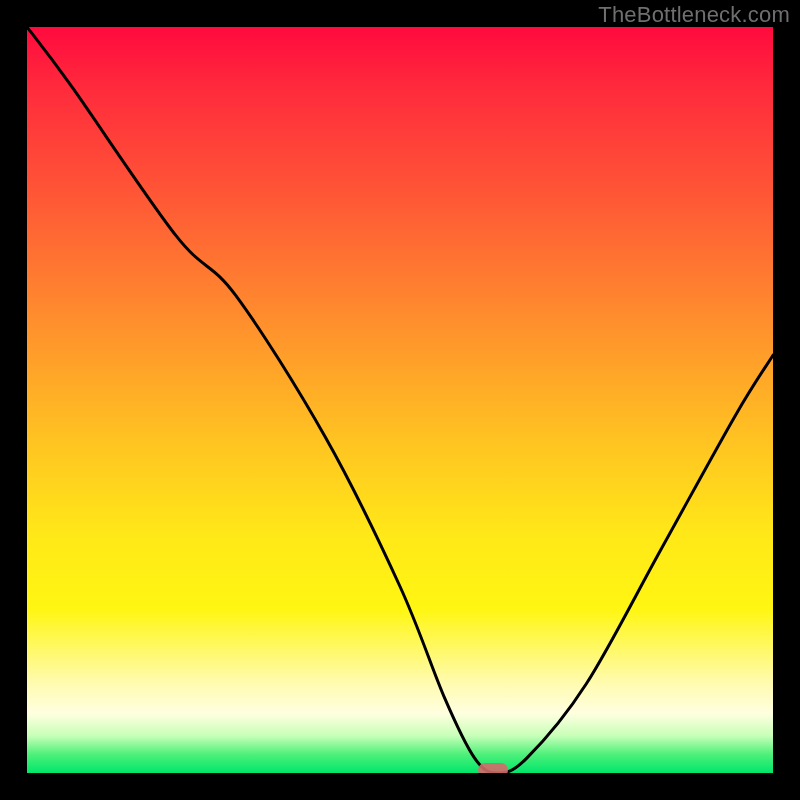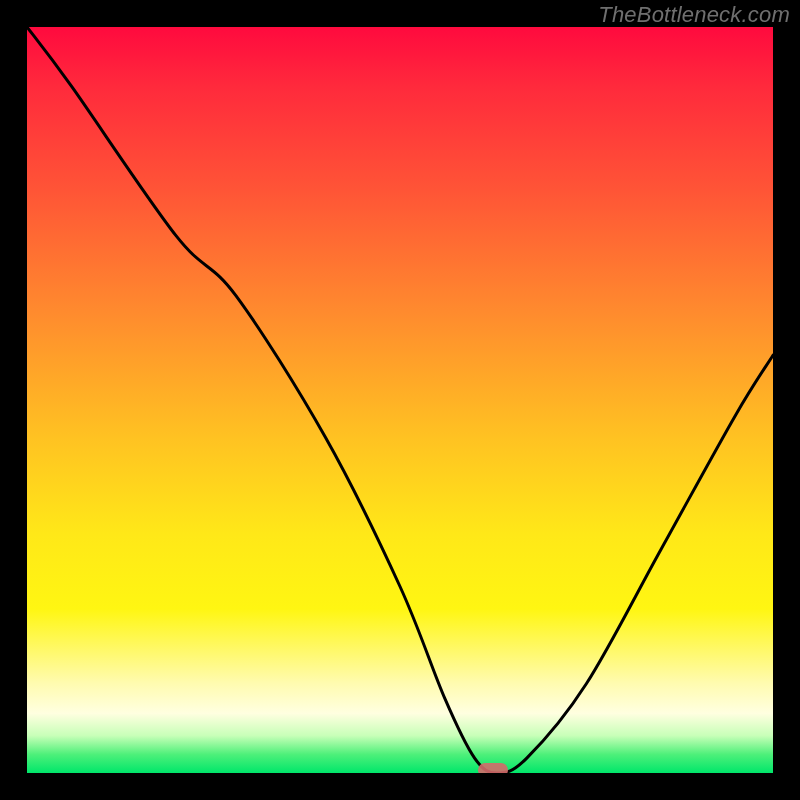--- a/index.html
+++ b/index.html
@@ -11,21 +11,20 @@
     overflow: hidden;
     font-family: Arial, Helvetica, sans-serif;
   }
   .frame {
     position: absolute;
     left: 0;
     top: 0;
     width: 800px;
     height: 800px;
     background: #000;
-    font-style: italic;
   }
   .watermark {
     position: absolute;
     top: 2px;
     right: 10px;
     color: #6f6f6f;
     font-size: 22px;
     font-weight: 500;
     letter-spacing: 0.2px;
     z-index: 5;

